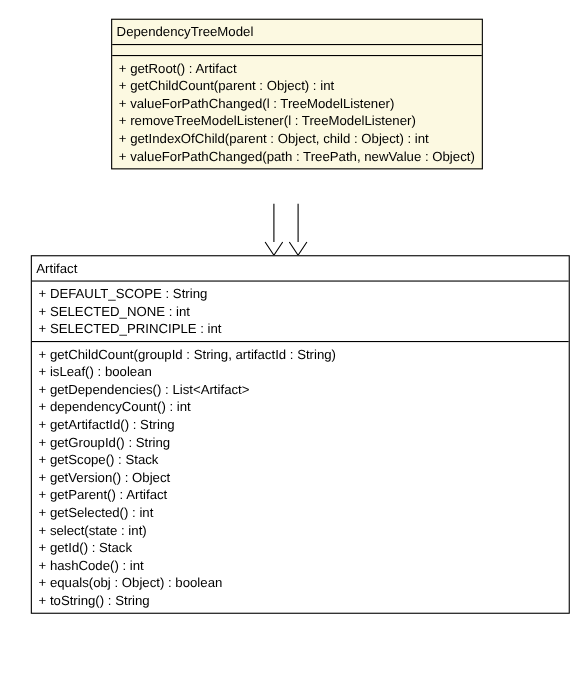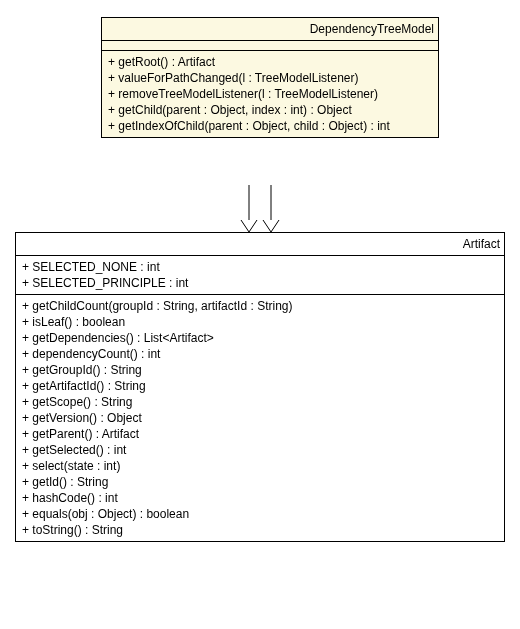--- a/index.html
+++ b/index.html
@@ -1,64 +1,66 @@
 <!DOCTYPE html>
 <html><head>
 <meta charset="utf-8">
 <style>
 *{box-sizing:border-box;margin:0;padding:0}
 body{font-family:Arial,Helvetica,sans-serif;font-size:12px;background:#fff;width:520px;height:629px;position:relative}
 .uml-class{position:absolute;border:1px solid #000;background:#fff}
 .cls1{left:101px;top:17px;width:338px;background:#fcf9e1}
-.cls2{left:15px;top:232px;width:490px}
+.cls2{left:28px;top:232px;width:490px}
 .section{border-bottom:1px solid #000;padding:3px 6px}
-.title{text-align:right;padding:4px}
+.title{text-align:left;padding:4px}
 .empty{height:10px}
 .member-row{padding:1px 0;white-space:nowrap}
 .last{border-bottom:none}
 svg.arrow{position:absolute;pointer-events:none}
 </style>
 </head>
 <body>
 
 <div class="uml-class cls1">
   <div class="section title">DependencyTreeModel</div>
   <div class="section empty"></div>
   <div class="section last">
     <div class="member-row">+ getRoot() : Artifact</div>
+    <div class="member-row">+ getChildCount(parent : Object) : int</div>
     <div class="member-row">+ valueForPathChanged(l : TreeModelListener)</div>
     <div class="member-row">+ removeTreeModelListener(l : TreeModelListener)</div>
-    <div class="member-row">+ getChild(parent : Object, index : int) : Object</div>
     <div class="member-row">+ getIndexOfChild(parent : Object, child : Object) : int</div>
+    <div class="member-row">+ valueForPathChanged(path : TreePath, newValue : Object)</div>
   </div>
 </div>
 
 <svg class="arrow" style="left:230px;top:185px" width="60" height="50">
   <line x1="19" y1="0" x2="19" y2="35" stroke="#000" stroke-width="1"></line>
   <polyline points="11,35 19,47 27,35" fill="none" stroke="#000" stroke-width="1"></polyline>
   <line x1="41" y1="0" x2="41" y2="35" stroke="#000" stroke-width="1"></line>
   <polyline points="33,35 41,47 49,35" fill="none" stroke="#000" stroke-width="1"></polyline>
 </svg>
 
 <div class="uml-class cls2">
   <div class="section title">Artifact</div>
   <div class="section">
+    <div class="member-row">+ DEFAULT_SCOPE : String</div>
     <div class="member-row">+ SELECTED_NONE : int</div>
     <div class="member-row">+ SELECTED_PRINCIPLE : int</div>
   </div>
   <div class="section last">
     <div class="member-row">+ getChildCount(groupId : String, artifactId : String)</div>
     <div class="member-row">+ isLeaf() : boolean</div>
     <div class="member-row">+ getDependencies() : List&lt;Artifact&gt;</div>
     <div class="member-row">+ dependencyCount() : int</div>
+    <div class="member-row">+ getArtifactId() : String</div>
     <div class="member-row">+ getGroupId() : String</div>
-    <div class="member-row">+ getArtifactId() : String</div>
-    <div class="member-row">+ getScope() : String</div>
+    <div class="member-row">+ getScope() : Stack</div>
     <div class="member-row">+ getVersion() : Object</div>
     <div class="member-row">+ getParent() : Artifact</div>
     <div class="member-row">+ getSelected() : int</div>
     <div class="member-row">+ select(state : int)</div>
-    <div class="member-row">+ getId() : String</div>
+    <div class="member-row">+ getId() : Stack</div>
     <div class="member-row">+ hashCode() : int</div>
     <div class="member-row">+ equals(obj : Object) : boolean</div>
     <div class="member-row">+ toString() : String</div>
   </div>
 </div>
 
 </body></html>

